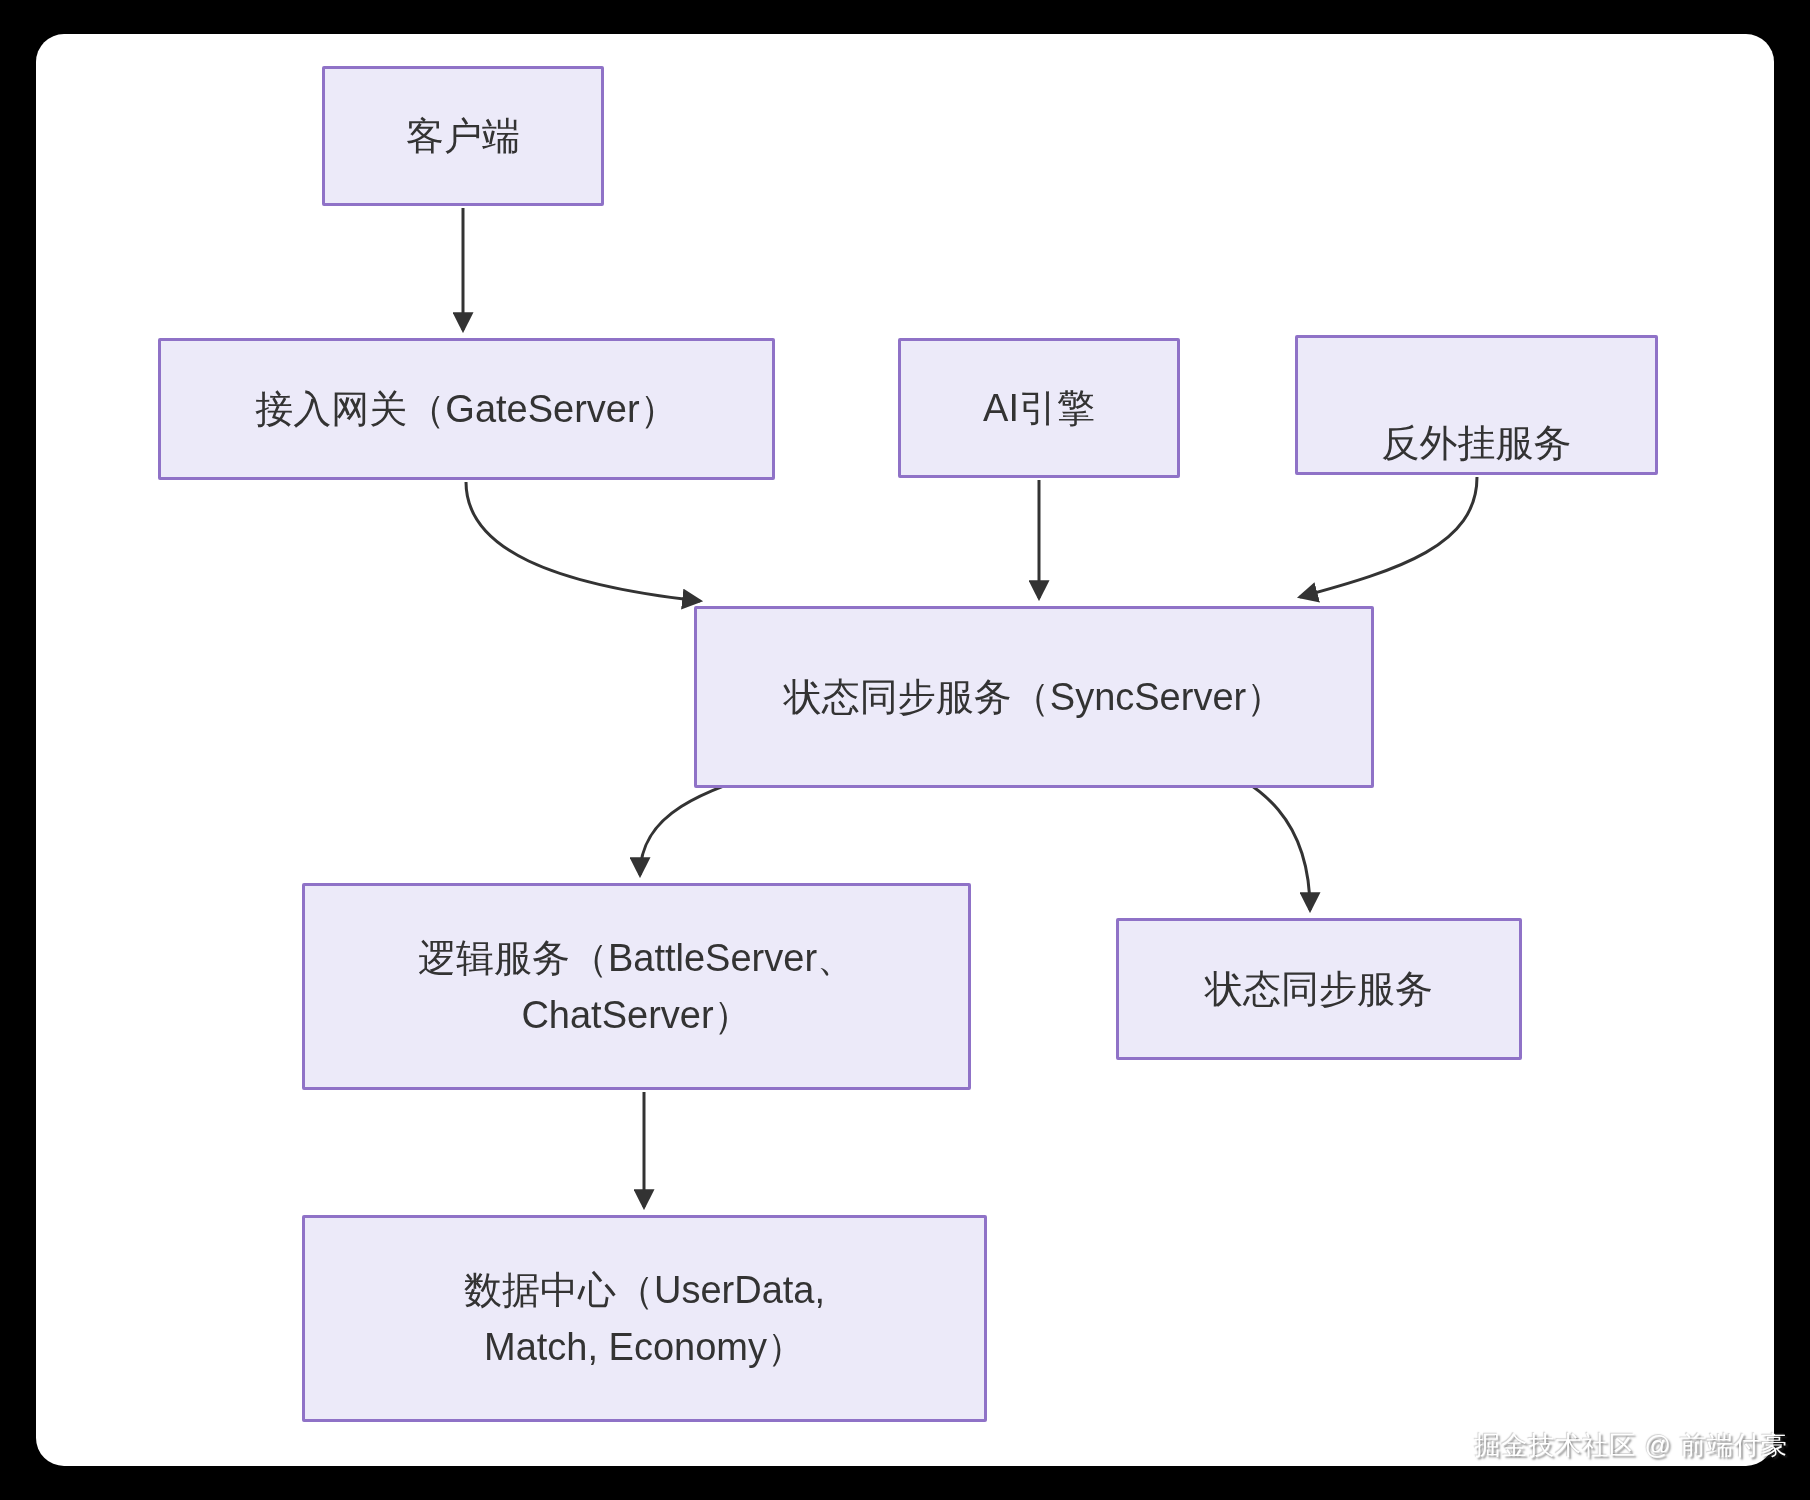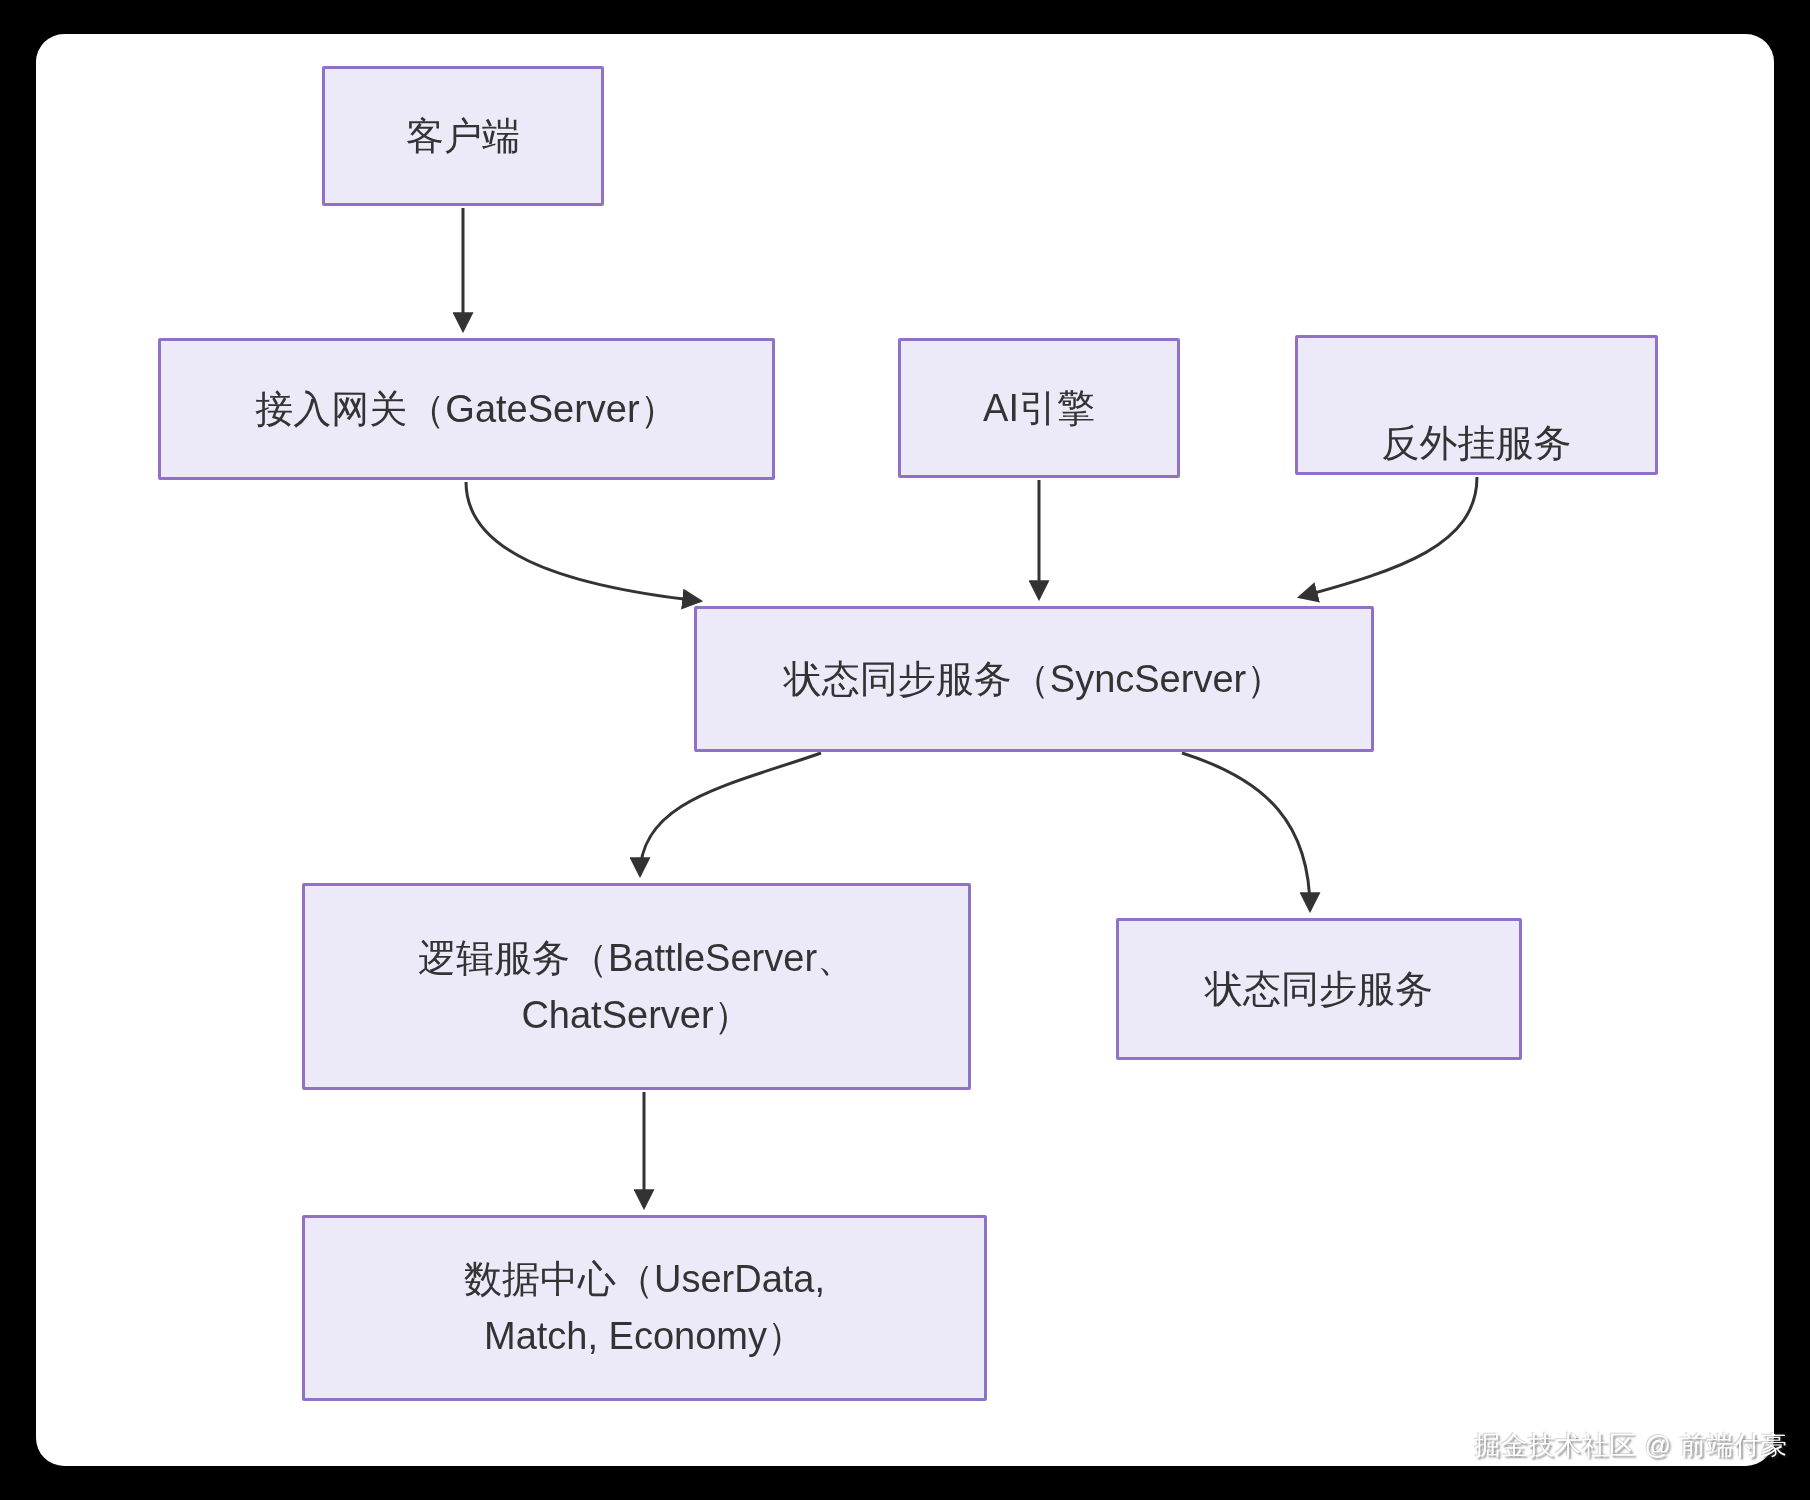--- a/index.html
+++ b/index.html
@@ -46,24 +46,24 @@
     color: #333333;
     font-size: 38px;
     line-height: 1.5;
   }
   .node span { display: block; white-space: nowrap; }
 
   .node-client     { left: 322px;  top: 66px;   width: 282px; height: 140px; }
   .node-gate       { left: 158px;  top: 338px;  width: 617px; height: 142px; }
   .node-ai         { left: 898px;  top: 338px;  width: 282px; height: 140px; }
   .node-anticheat  { left: 1295px; top: 335px;  width: 363px; height: 140px; justify-content: flex-end; }
-  .node-sync       { left: 694px;  top: 606px;  width: 680px; height: 146px; }
+  .node-sync       { left: 694px;  top: 606px;  width: 680px; height: 182px; }
   .node-logic      { left: 302px;  top: 883px;  width: 669px; height: 207px; }
   .node-log        { left: 1116px; top: 918px;  width: 406px; height: 142px; }
-  .node-datacenter { left: 302px;  top: 1215px; width: 685px; height: 186px; }
+  .node-datacenter { left: 302px;  top: 1215px; width: 685px; height: 207px; }
 
   .watermark {
     position: absolute;
     right: 22px;
     top: 1428px;
     color: #ffffff;
     font-size: 26px;
     letter-spacing: 1px;
     text-shadow: 2px 2px 2px rgba(60,60,60,0.55), -1px -1px 1px rgba(120,120,120,0.35);
     white-space: nowrap;

